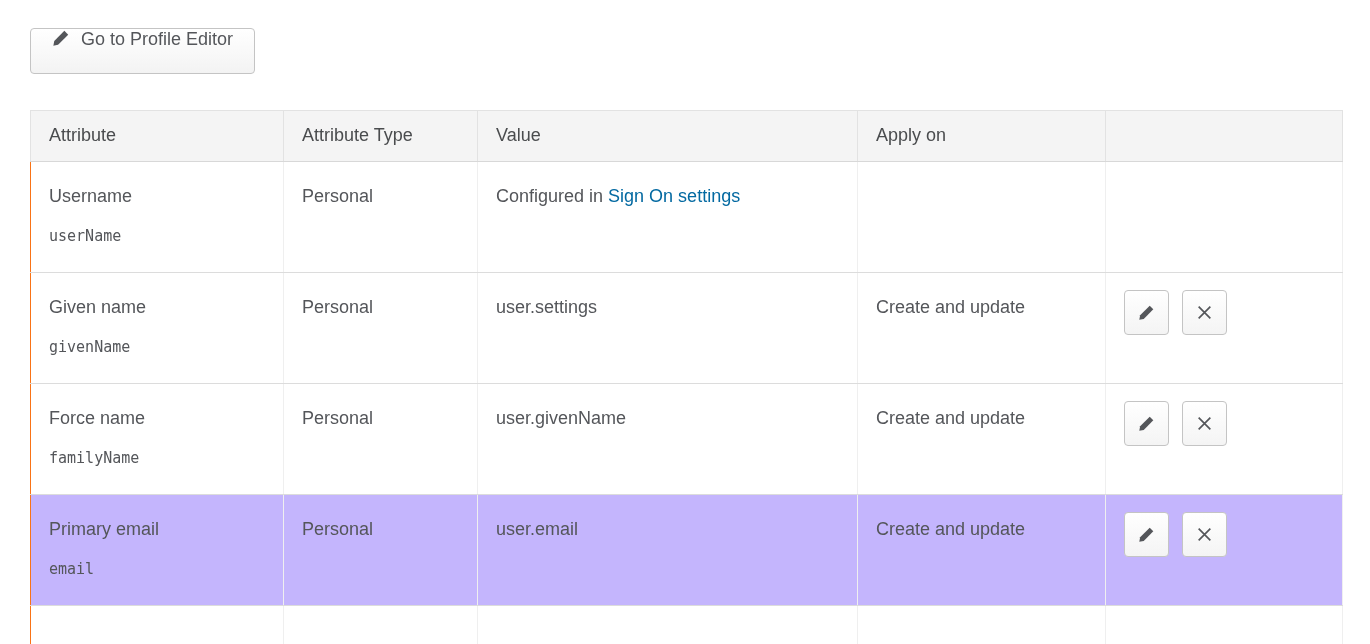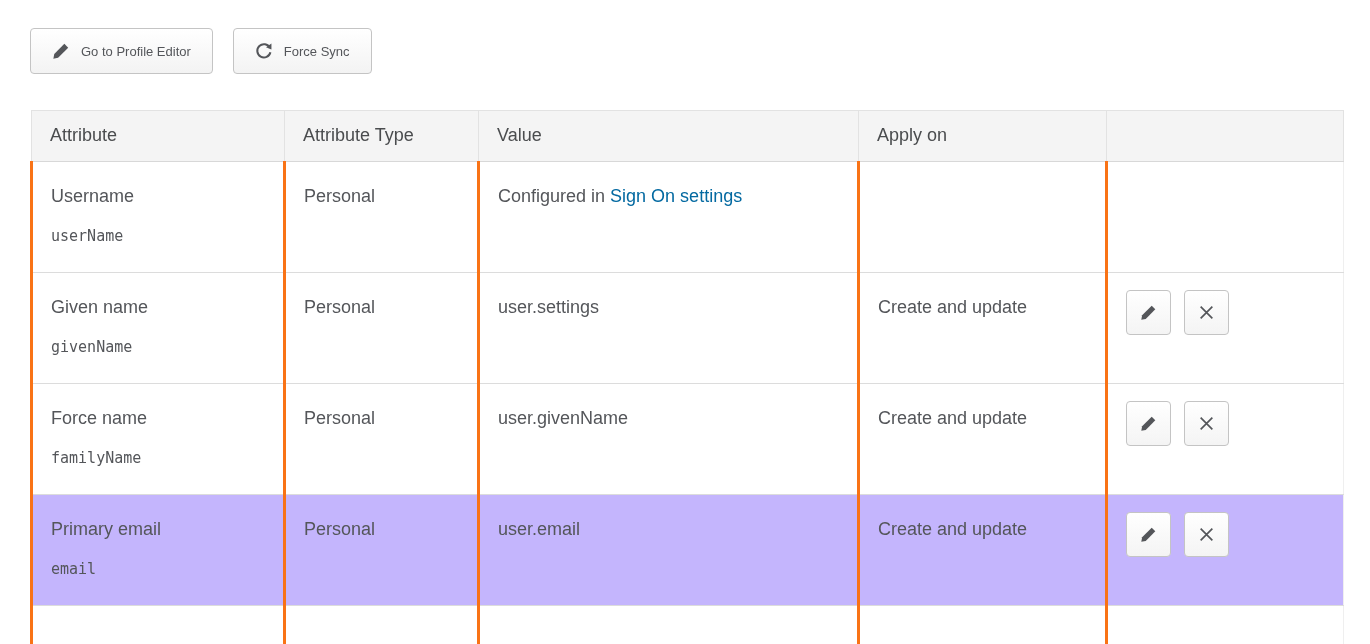--- a/index.html
+++ b/index.html
@@ -11,26 +11,26 @@
     background: #ffffff;
     font-family: "Liberation Sans", sans-serif;
     color: #54565a;
   }
   .page { padding: 28px 28px 0 30px; }
 
   
   .toolbar { display: flex; gap: 20px; margin-bottom: 36px; }
   .btn {
     display: inline-flex;
-    align-items: center;
+    align-items: flex-start;
     gap: 11px;
     height: 46px;
     padding: 0 21px;
     font-family: "Liberation Sans", sans-serif;
-    font-size: 13px;
+    font-size: 18px;
     color: #54565a;
     background: linear-gradient(#ffffff, #f3f3f3);
     border: 1px solid #c4c4c4;
     border-radius: 4px;
     cursor: pointer;
     white-space: nowrap;
   }
   .btn .icon { display: inline-flex; width: 18px; height: 18px; }
   .btn .icon svg { width: 100%; height: 100%; }
 
@@ -49,21 +49,21 @@
     color: #4a4c4e;
     padding: 14px 32px 15px 18px;
     border: 1px solid #e2e2e2;
     border-bottom: 1px solid #d8d8d8;
   }
   tbody td {
     vertical-align: top;
     padding: 24px 16px 20px 18px;
     font-size: 18px;
     color: #54565a;
-    border-left: 3px solid #f97316;
+    border-left: 1px solid #f97316;
     border-right: 1px solid #efefef;
     border-bottom: 1px solid #dcdcdc;
     height: 111px;
   }
   tbody tr.hovered td { background: #c4b5fd; }
   tbody tr.partial td { height: 60px; border-bottom: none; }
 
   .attr-label { font-size: 18px; }
   .attr-code {
     margin-top: 20px;
@@ -97,29 +97,20 @@
 
   <div class="toolbar">
     <button class="btn">
       <span class="icon">
         <svg viewBox="0 0 16 16">
             <path fill="#54565a" d="M11.0 1.6 L14.4 5.0 L5.4 14.0 L1.2 14.8 L2.0 10.6 Z"></path>
           </svg>
       </span>
       <span>Go to Profile Editor</span>
     </button>
-    <button class="btn">
-      <span class="icon">
-        <svg viewBox="0 0 16 16">
-          <path fill="none" stroke="#54565a" stroke-width="1.8" d="M13.7 9.2 A5.9 5.9 0 1 1 13.2 5.2"></path>
-          <path fill="#54565a" d="M14.6 1.4 L14.6 6.6 L9.8 4.6 Z"></path>
-        </svg>
-      </span>
-      <span>Force Sync</span>
-    </button>
   </div>
 
   <table>
     <colgroup>
       <col style="width:253px">
         <col style="width:194px">
         <col style="width:380px">
         <col style="width:248px">
         <col style="width:237px">
     </colgroup>

